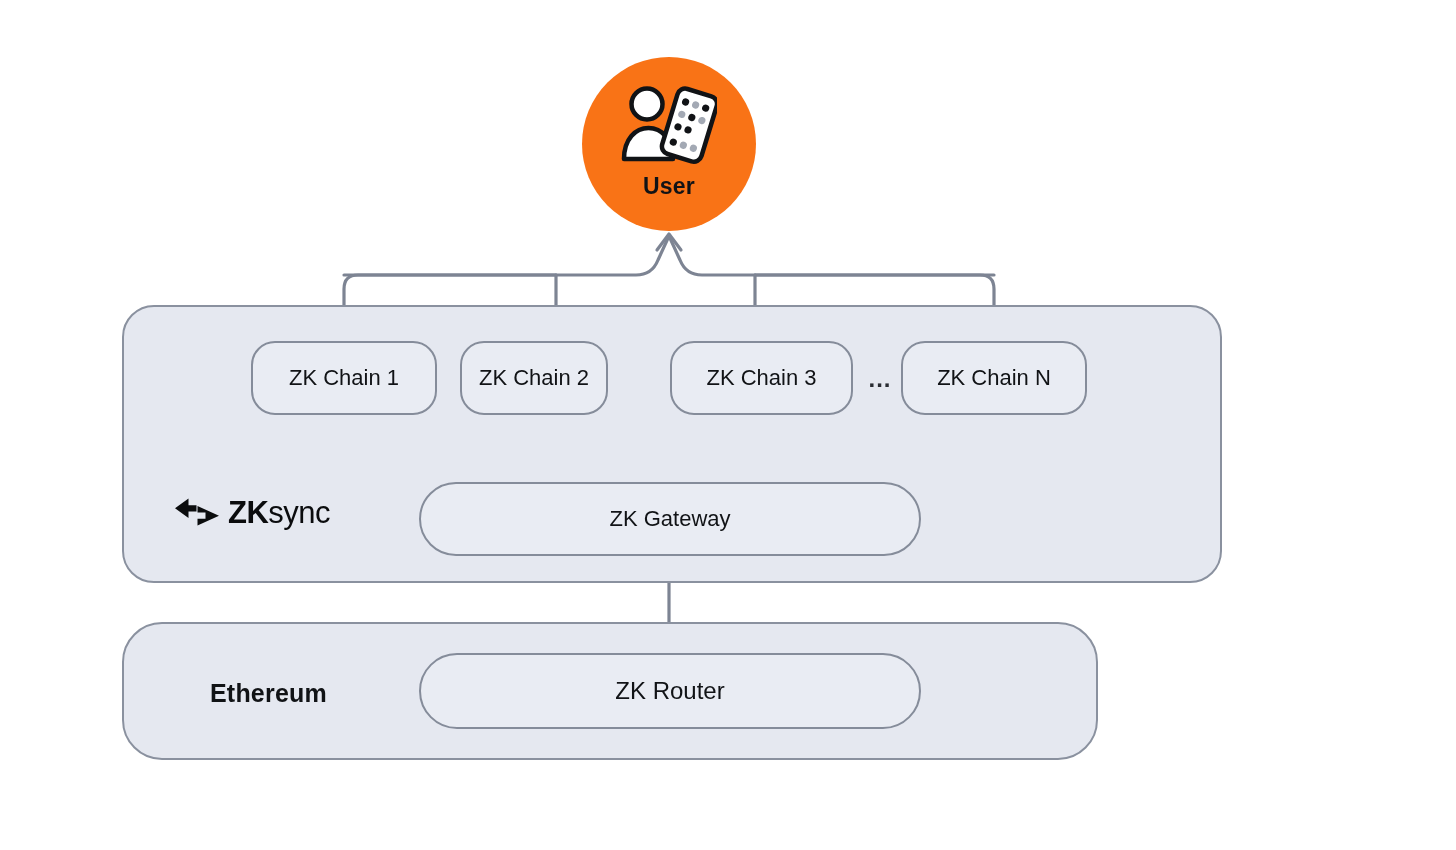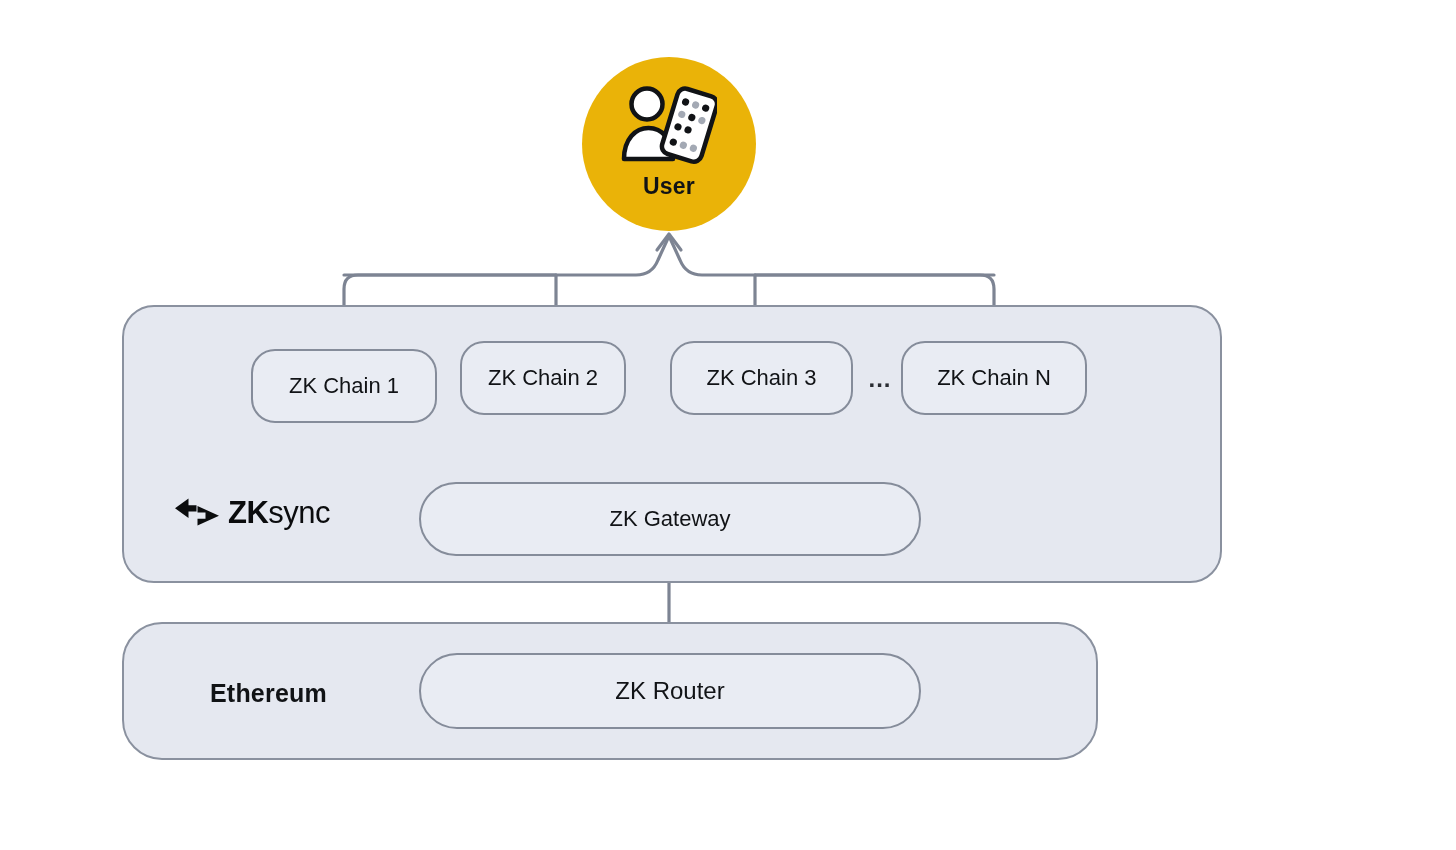--- a/index.html
+++ b/index.html
@@ -96,22 +96,22 @@
     color: #111316;
     z-index: 3;
   }
   .chain-node {
     top: 341px;
     height: 74px;
     border-radius: 24px;
     font-size: 22px;
     font-weight: 500;
   }
-  #chain-1 { left: 251px; width: 186px; margin-top: 8px; }
-  #chain-2 { left: 460px; width: 166px; }
+  #chain-1 { left: 251px; width: 186px; }
+  #chain-2 { left: 460px; width: 148px; }
   #chain-3 { left: 670px; width: 183px; }
   #chain-n { left: 901px; width: 186px; }
 
   #ellipsis {
     position: absolute;
     left: 861px;
     top: 365px;
     width: 38px;
     height: 28px;
     font-size: 24px;
@@ -144,21 +144,21 @@
   }
 
   
   #user-bubble {
     position: absolute;
     left: 582px;
     top: 57px;
     width: 174px;
     height: 174px;
     border-radius: 50%;
-    background: #eab308;
+    background: #f97316;
     z-index: 3;
     display: flex;
     flex-direction: column;
     align-items: center;
     justify-content: flex-start;
     padding-top: 26px;
   }
   #user-icon { width: 96px; height: 84px; display: block; }
   #user-label {
     margin-top: 6px;

